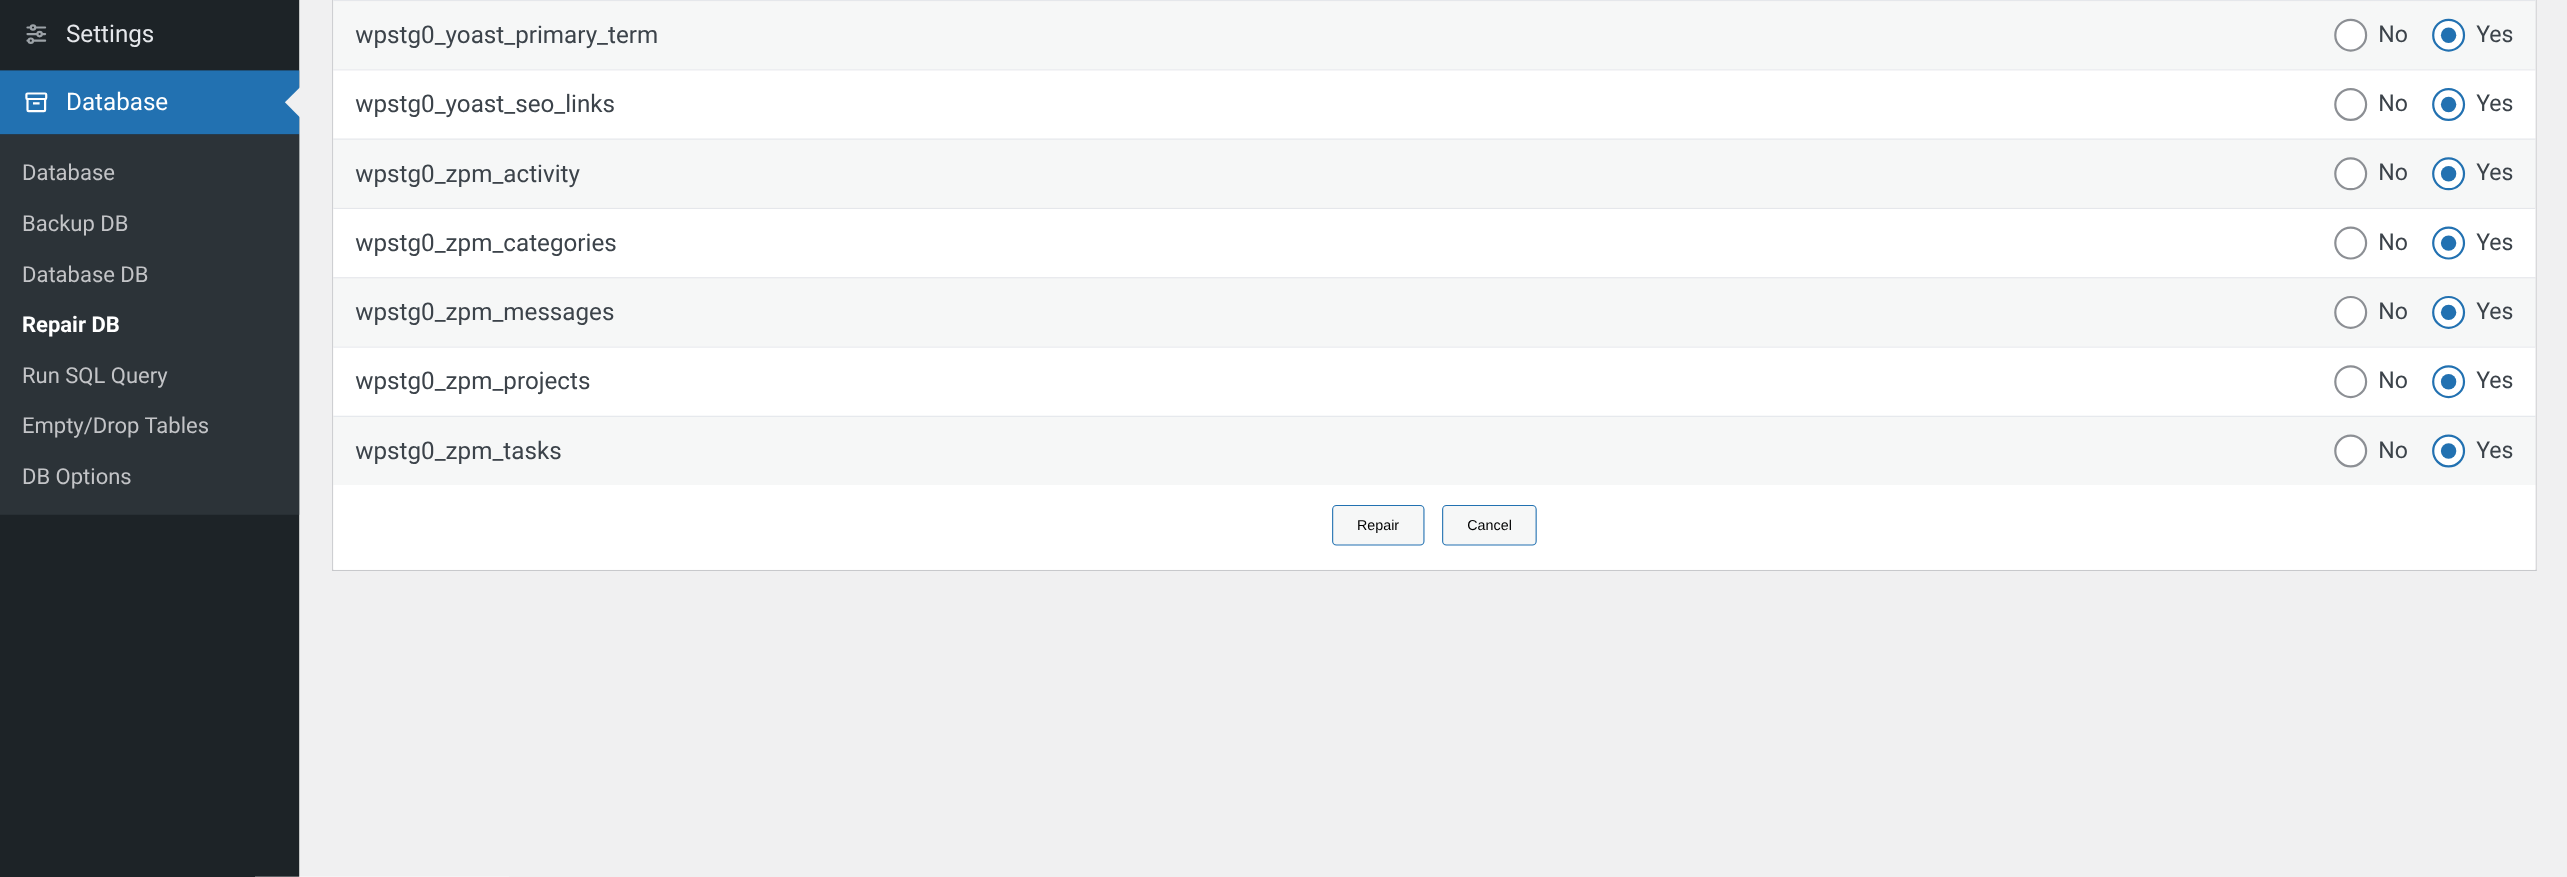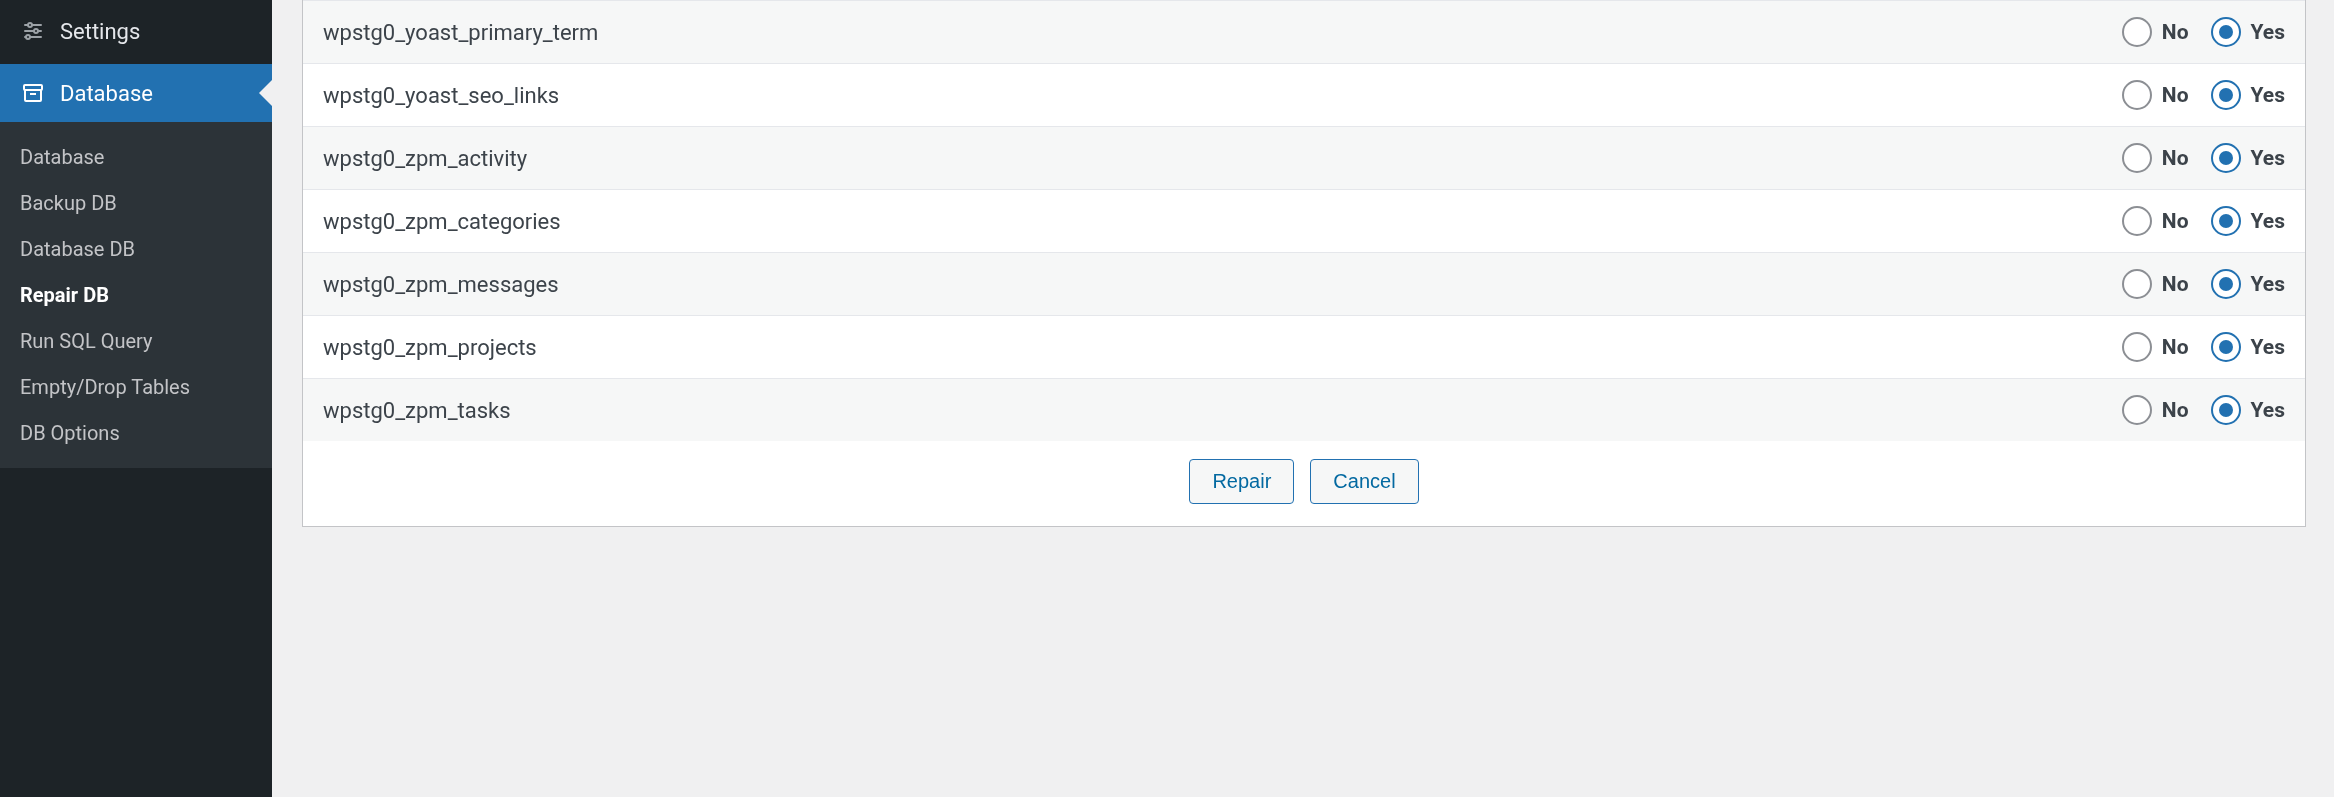--- a/index.html
+++ b/index.html
@@ -111,21 +111,20 @@
   }
   .cell-options {
     display: flex;
     align-items: center;
     gap: 22px;
   }
   .radio-pair {
     display: flex;
     align-items: center;
     gap: 10px;
-    font-weight: bold;
   }
   .radio {
     width: 30px;
     height: 30px;
     border: 2px solid #8c8f94;
     border-radius: 50%;
     display: inline-flex;
     align-items: center;
     justify-content: center;
     background: #fff;
@@ -149,22 +148,22 @@
     display: flex;
     align-items: center;
     justify-content: center;
     gap: 16px;
     padding: 18px 0 22px 0;
     background: #fff;
   }
   .btn {
     border: 1px solid #2271b1;
     background: #f6f7f7;
-    color: #0369a1;
-    font-size: 20px;
+    color: #000000;
+    font-size: 13px;
     padding: 10px 22px;
     border-radius: 4px;
     cursor: pointer;
   }
 </style>
 </head>
 <body>
 
 <div class="sidebar">
   <div class="sidebar-top-item">

